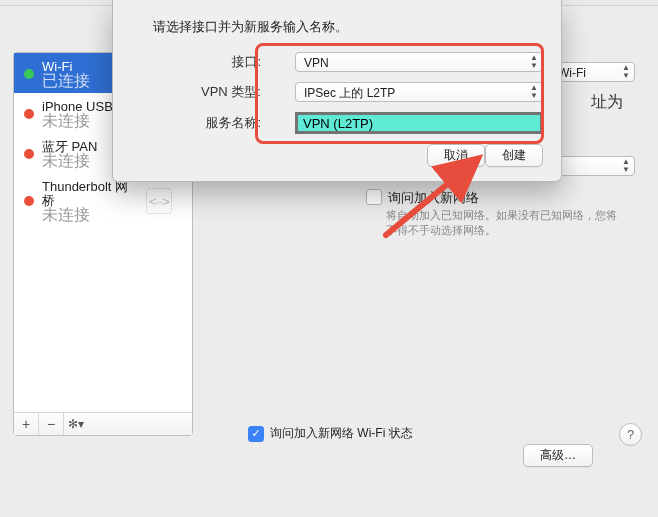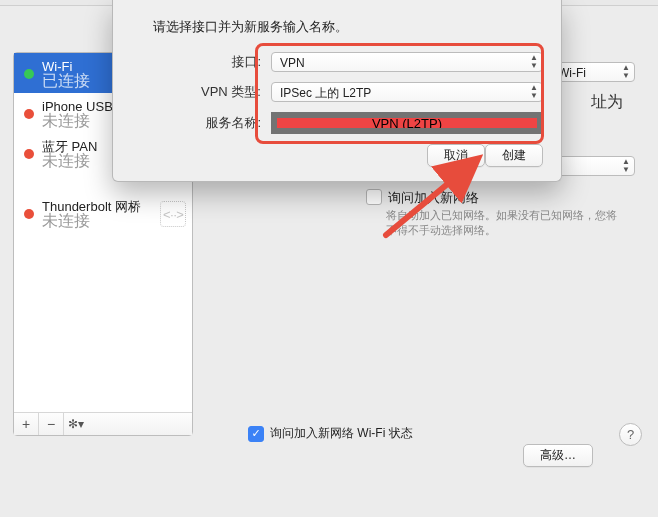--- a/index.html
+++ b/index.html
@@ -29,24 +29,24 @@
   .btn{display:inline-block;background:linear-gradient(#ffffff,#f2f2f2);border:1px solid #bcbcbc;border-radius:5px;height:21px;line-height:20px;padding:0 16px;font-size:12px;color:#222;box-shadow:0 1px 0 rgba(0,0,0,.04);}
   .btn.disabled{color:#bdbdbd;}
   .adv-btn{position:absolute;left:523px;top:423px;margin-top:21px;}
   .help{position:absolute;left:619px;top:423px;width:21px;height:21px;border-radius:50%;border:1px solid #bcbcbc;background:linear-gradient(#fff,#f2f2f2);display:flex;align-items:center;justify-content:center;color:#666;font-size:13px;}
   .bottom-btns{position:absolute;right:13px;bottom:18px;display:flex;gap:10px;}
   
   .topdiv{position:absolute;left:0;right:0;top:0;height:5px;border-bottom:1px solid #cfcfcf;background:#e9e9e9;}
   
   .sheet{position:absolute;left:112px;top:0;width:450px;background:#efefef;border:1px solid #b8b8b8;border-top:none;border-radius:0 0 6px 6px;box-shadow:0 12px 28px rgba(0,0,0,.28);padding:14px 18px 14px 18px;box-sizing:border-box;}
   .sheet-title{font-size:13px;margin:4px 0 16px 22px;color:#222;}
-  .formrow{display:flex;align-items:center;margin-bottom:10px;}
+  .formrow{display:flex;align-items:center;margin-bottom:10px;gap:24px;}
   .formrow label{width:130px;text-align:right;padding-right:10px;font-size:13px;color:#333;}
   .formrow .control{flex:1;}
-  .mac-input{width:100%;height:22px;border:6px solid #737373;border-radius:0;background:#ef4444;padding:0 5px;font-size:13px;box-sizing:border-box;font-family:inherit;text-align:center;}
+  .mac-input{width:100%;height:22px;border:3px solid #737373;border-radius:0;background:#5eead4;padding:0 5px;font-size:13px;box-sizing:border-box;font-family:inherit;}
   .popup.full{width:100%;display:block;}
   .sheet-btns{display:flex;justify-content:flex-end;gap:0;margin-top:10px;}
   .highlight-box{position:absolute;border:3px solid #e74c3c;border-radius:8px;pointer-events:none;}
   
   .arrow{position:absolute;pointer-events:none;}
   
   .peek-popup{position:absolute;left:549px;top:62px;width:86px;}
   .peek-text{position:absolute;left:591px;top:92px;font-size:16px;color:#333;}
 </style>
 </head>
@@ -70,21 +70,21 @@
         <span class="sub">未连接</span>
       </span>
     </div>
     <div class="sidebar-item">
       <span class="dot red"></span>
       <span class="txt">
         <span>蓝牙 PAN</span>
         <span class="sub">未连接</span>
       </span>
     </div>
-    <div class="sidebar-item" style="padding-right:6px;margin-top:20px;">
+    <div class="sidebar-item" style="padding-right:20px;">
       <span class="dot red"></span>
       <span class="txt" style="flex:1">
         <span>Thunderbolt 网桥</span>
         <span class="sub">未连接</span>
       </span>
       <span class="sync-icon">&lt;··&gt;</span>
     </div>
     <div class="sidebar-footer">
       <div class="sf-btn">+</div>
       <div class="sf-btn">−</div>

